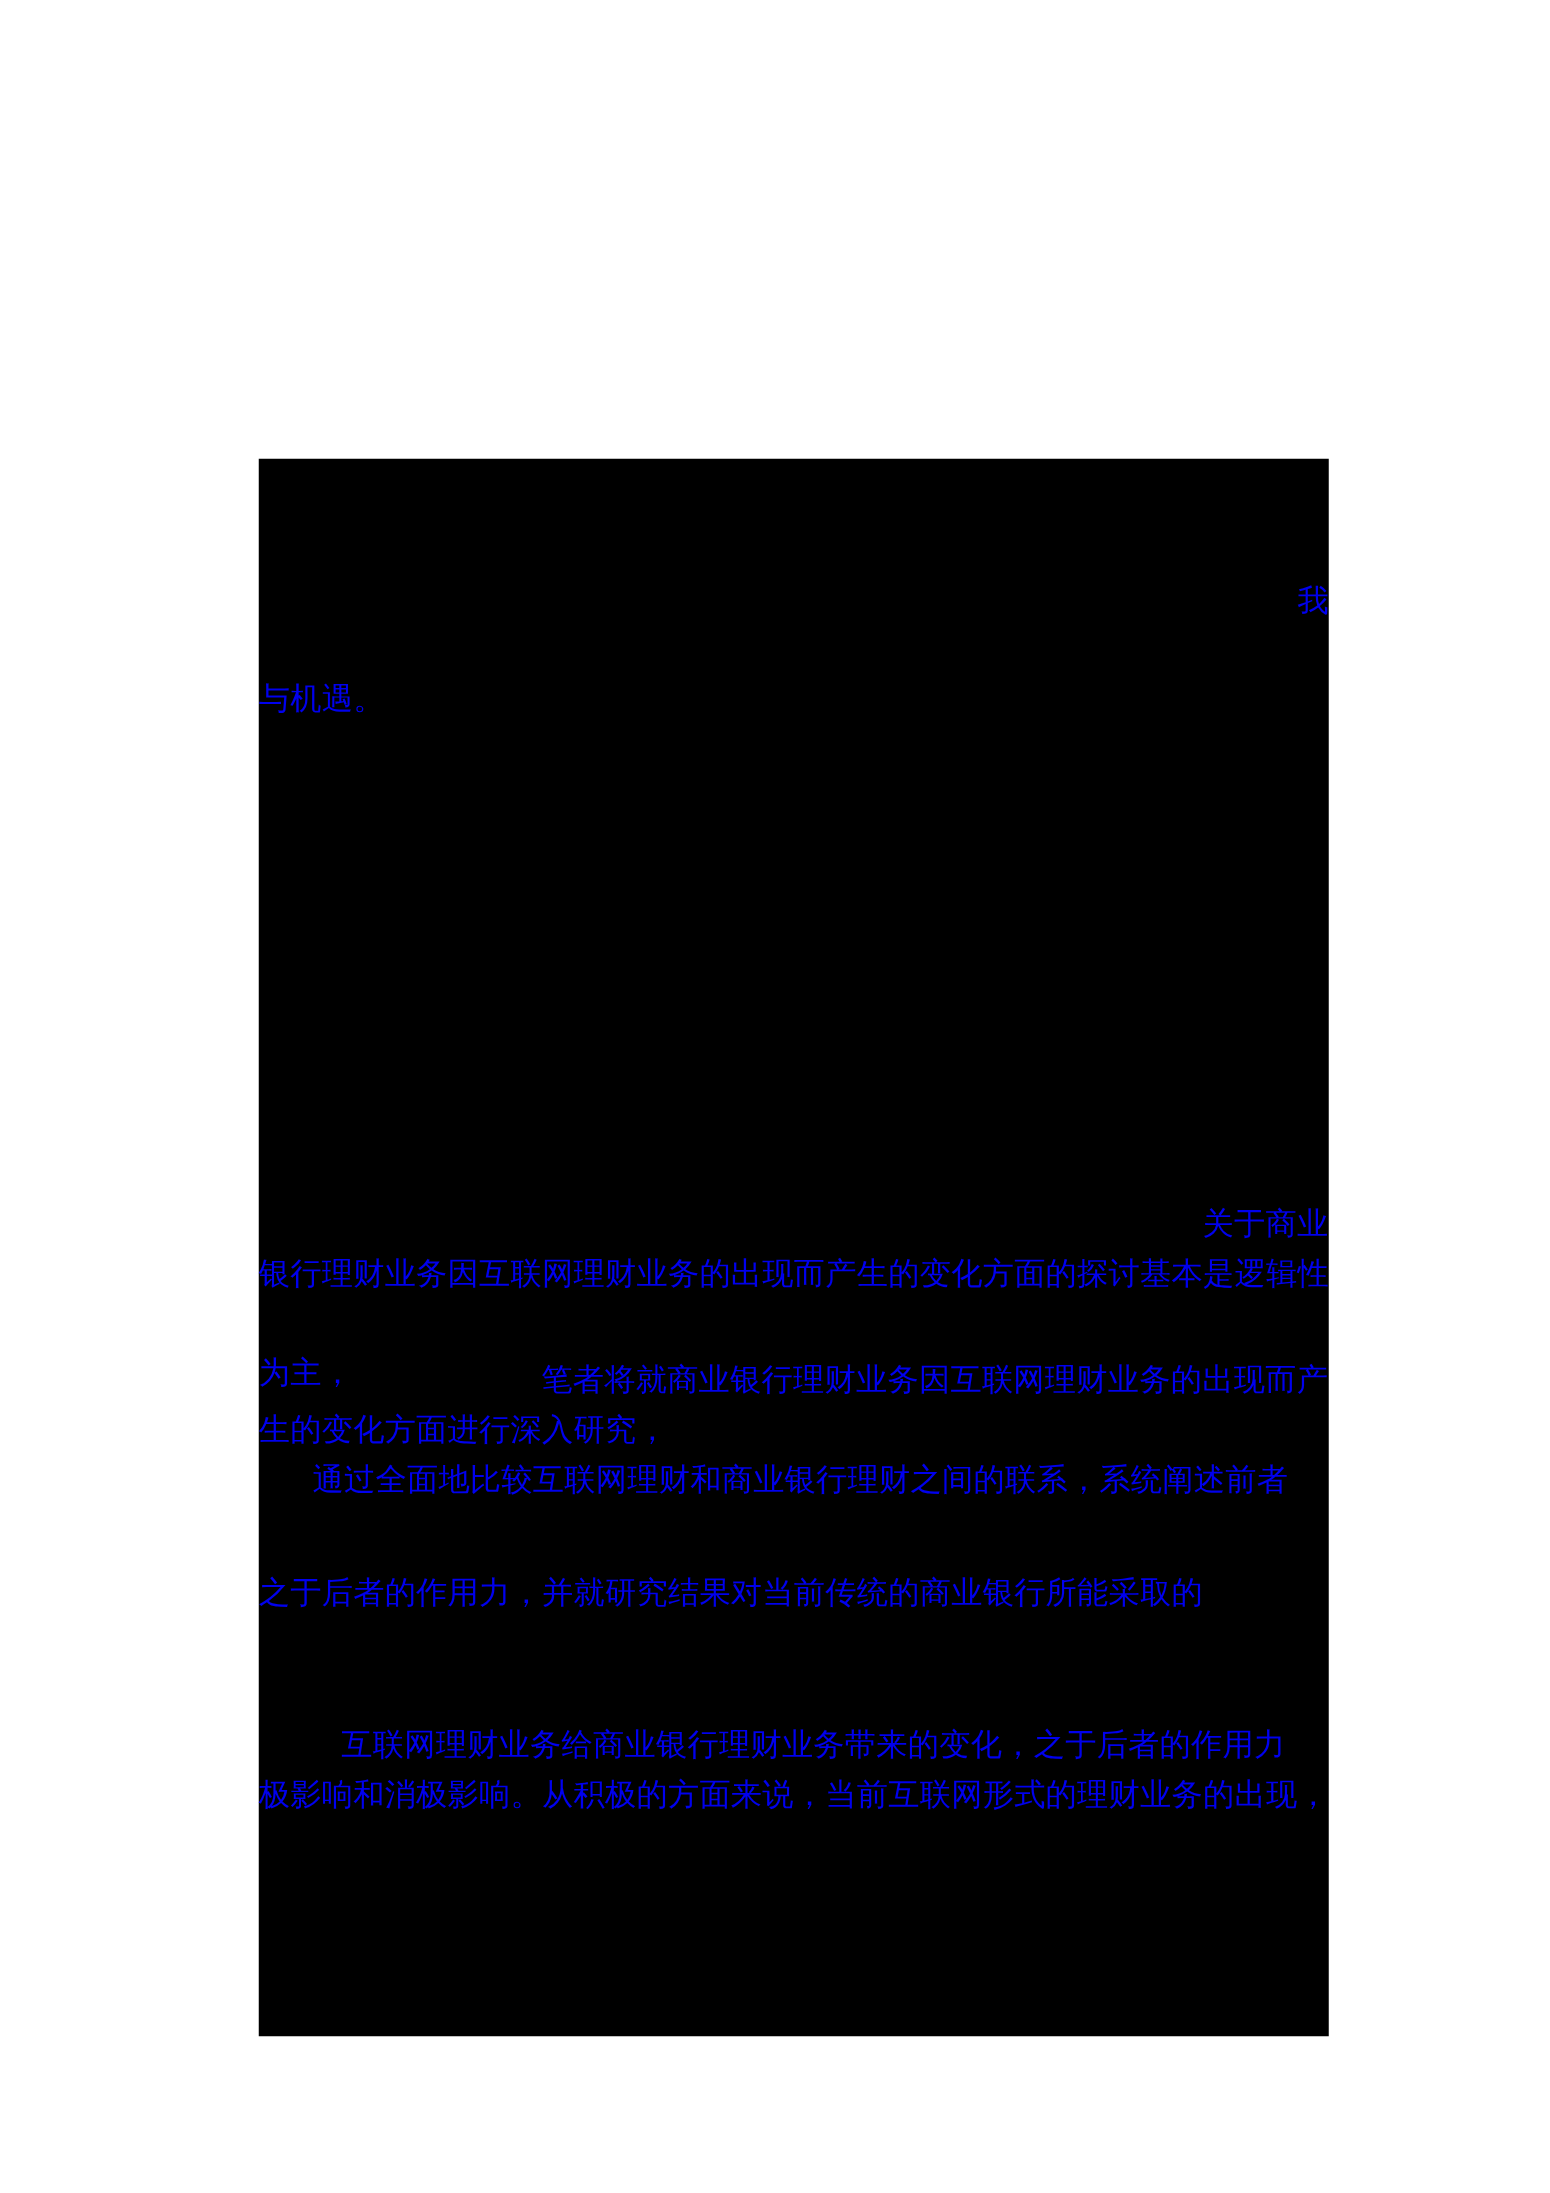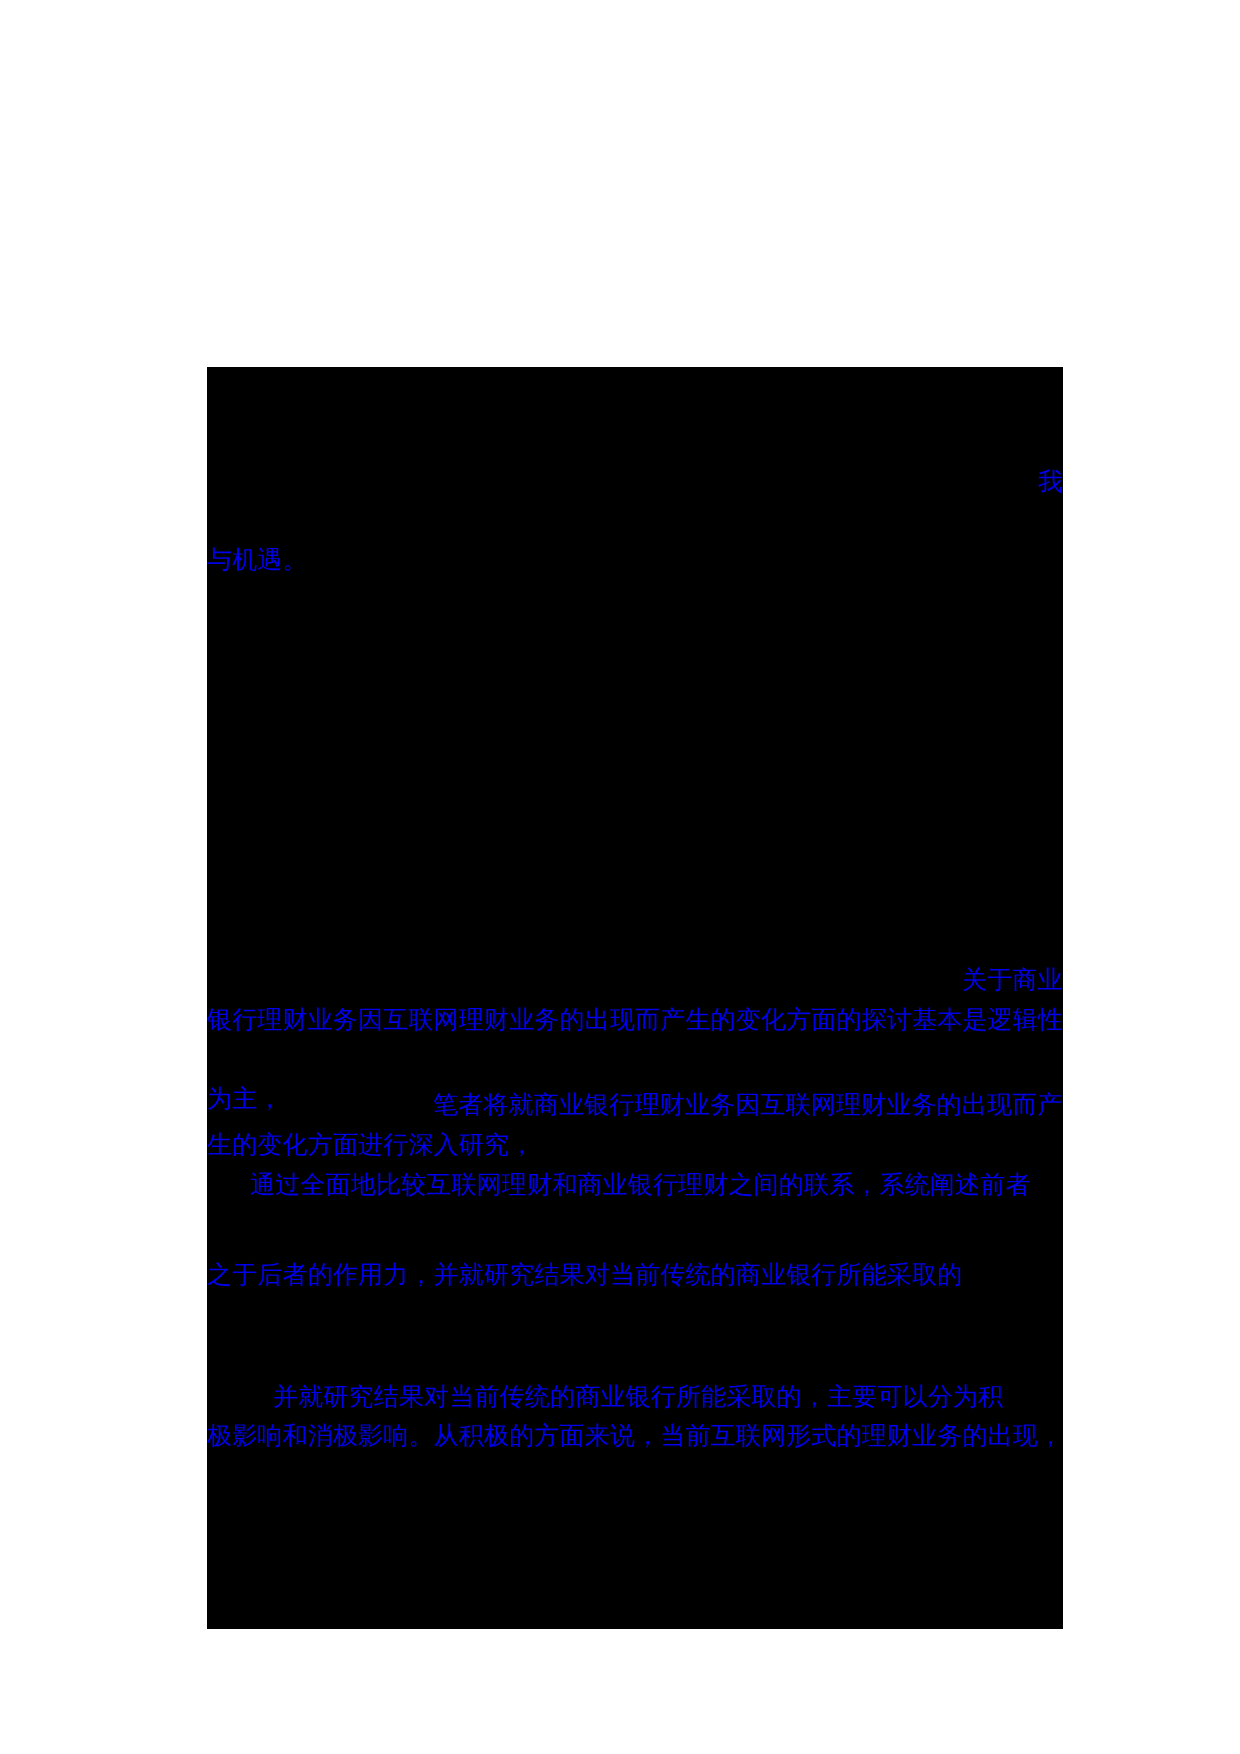--- a/index.html
+++ b/index.html
@@ -42,16 +42,16 @@
   <div class="shaded-block" style="background: rgb(0, 0, 0); color: rgb(0, 0, 238);">
     <div class="text-line" style="left:831px; top:100px;">我</div>
     <div class="text-line" style="left:0px;   top:178px;">与机遇。</div>
     <div class="text-line" style="left:755px; top:598px;">关于商业</div>
     <div class="text-line" style="left:0px;   top:638px;">银行理财业务因互联网理财业务的出现而产生的变化方面的探讨基本是逻辑性</div>
     <div class="text-line" style="left:0px;   top:678px;margin-top:39px;">为主，</div>
     <div class="text-line" style="left:226px; top:723px;">笔者将就商业银行理财业务因互联网理财业务的出现而产</div>
     <div class="text-line" style="left:43px;  top:803px;">通过全面地比较互联网理财和商业银行理财之间的联系，系统阐述前者</div>
     <div class="text-line" style="left:0px;   top:763px;">生的变化方面进行深入研究，</div>
     <div class="text-line" style="left:0px;   top:845px;margin-top:48px;">之于后者的作用力，并就研究结果对当前传统的商业银行所能采取的</div>
-    <div class="text-line" style="left:66px;  top:1015px;">并就研究结果对当前传统的商业银行所能采取的，主要可以分为积</div>
+    <div class="text-line" style="left:66px;  top:1015px;">互联网理财业务给商业银行理财业务带来的变化，之于后者的作用力</div>
     <div class="text-line" style="left:0px;   top:1056px;font-family:Liberation Mono, monospace;">极影响和消极影响。从积极的方面来说，当前互联网形式的理财业务的出现，</div>
   </div>
 </div>
 
 </body></html>

